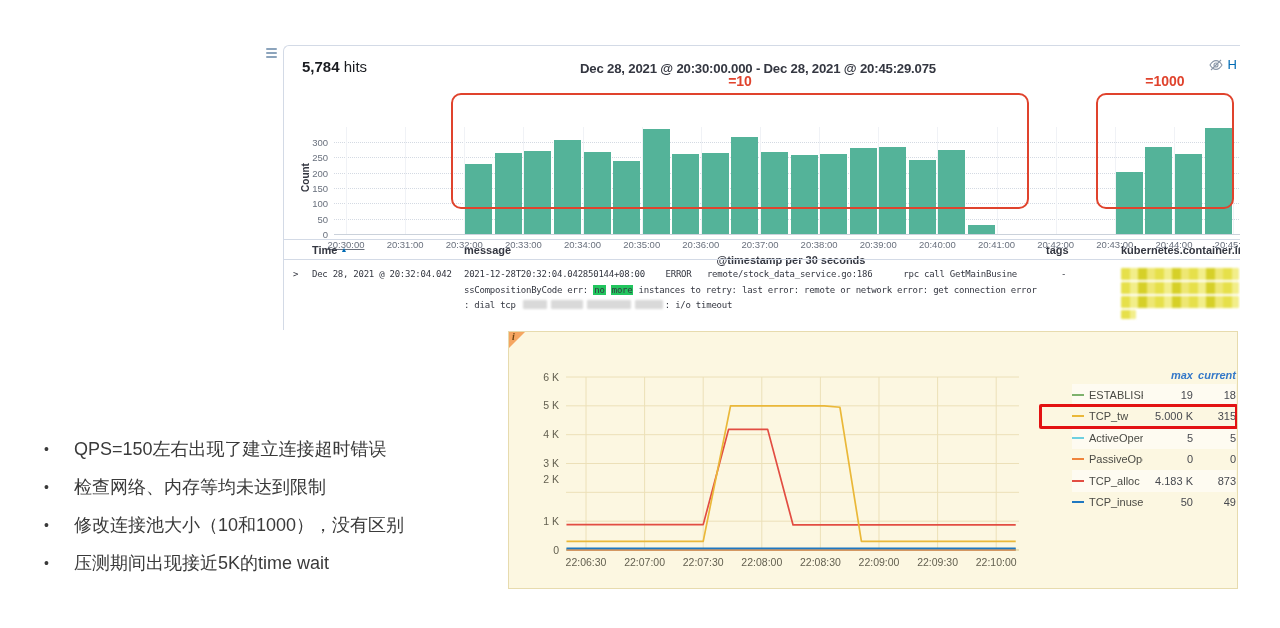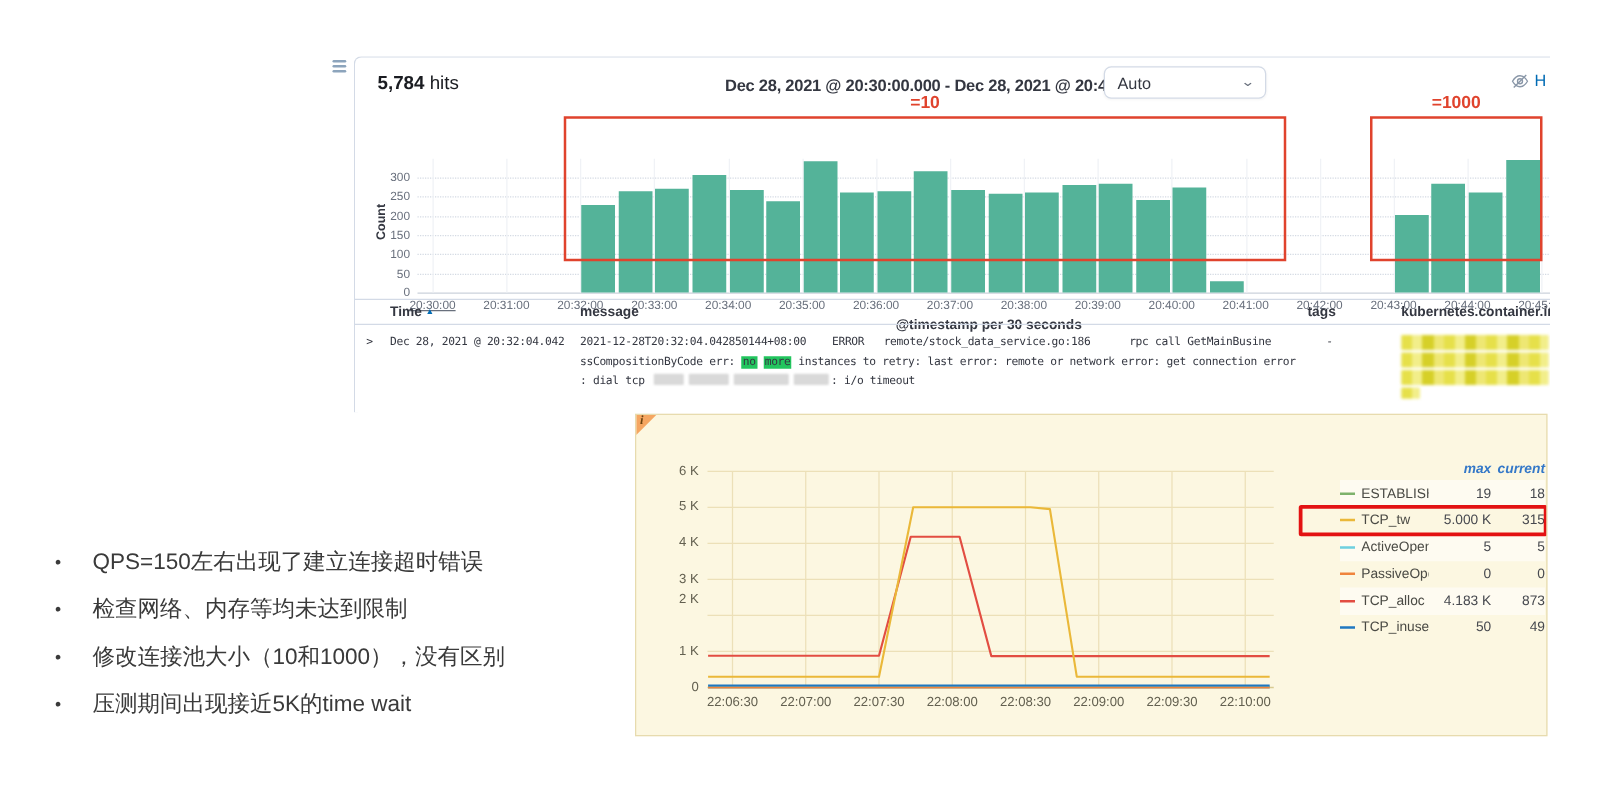--- a/index.html
+++ b/index.html
@@ -32,21 +32,21 @@
   .count-label { position:absolute; left:7px; top:88px; transform:rotate(-90deg); transform-origin:center;
                  font-size:10px; font-weight:700; color:#343741; }
   .h-ytick { position:absolute; width:40px; text-align:right; font-size:9.5px; color:#69707d; }
   .h-gridline { position:absolute; left:50px; right:2px; border-top:1px dotted #d4dae3; }
   .h-vgrid { position:absolute; width:1px; background:#f0f2f6; }
   .h-baseline { position:absolute; left:50px; right:0; top:150px; border-top:1px solid #cbd2db; }
   .h-bar { position:absolute; background:#54b399; }
   .h-xtick { position:absolute; width:56px; text-align:center; font-size:9.5px; color:#69707d; top:155px; }
   .xaxis-label { position:absolute; left:62px; width:890px; top:170px; text-align:center;
                  font-size:11px; font-weight:700; color:#343741; }
-  .anno-box { position:absolute; top:9px; height:116px; border:2px solid #e0432d; border-radius:0; z-index:4; }
+  .anno-box { position:absolute; top:9px; height:116px; border:2px solid #e0432d; border-radius:10px; z-index:4; }
   .anno-label { position:absolute; top:-22px; left:0; width:100%; text-align:center;
                 color:#e0432d; font-size:14px; font-weight:600; }
 
   
   .k-thead { position:absolute; left:0; top:193px; width:957px; height:21px;
              border-top:1px solid #d3dae6; border-bottom:1px solid #d3dae6; }
   .k-th { position:absolute; top:0; line-height:20px; font-size:11px; font-weight:700; color:#343741; white-space:nowrap; }
   .sort-caret { color:#006bb4; font-size:7px; vertical-align:2px; margin-left:3px; }
   .k-row { position:absolute; left:0; top:221px; width:957px;
            font-family:"DejaVu Sans Mono", monospace; font-size:9px; letter-spacing:-0.25px;
@@ -99,24 +99,20 @@
 
   <div class="drag-handle">
       <i></i>
       <i></i>
       <i></i>
     </div>
 
   <section class="kibana">
     <div class="k-hits"><b>5,784</b> <span>hits</span></div>
     <div class="k-daterange">Dec 28, 2021 @ 20:30:00.000 - Dec 28, 2021 @ 20:45:29.075</div>
-    <div class="k-interval">
-      <span>Auto</span>
-      <span class="chev">⌄</span>
-    </div>
     <div class="k-hide">
       <svg width="14" height="12" viewBox="0 0 14 12">
         <path d="M1 6 C3 2.6 5 1.6 7 1.6 C9 1.6 11 2.6 13 6 C11 9.4 9 10.4 7 10.4 C5 10.4 3 9.4 1 6 Z" fill="none" stroke="#8a97a8" stroke-width="1.1"></path>
         <circle cx="7" cy="6" r="2" fill="none" stroke="#8a97a8" stroke-width="1.1"></circle>
         <line x1="2" y1="11" x2="12" y2="1" stroke="#8a97a8" stroke-width="1.1"></line>
       </svg>
       <span class="h-label">H</span>
     </div>
 
     <div class="k-histo" id="k-histo">

